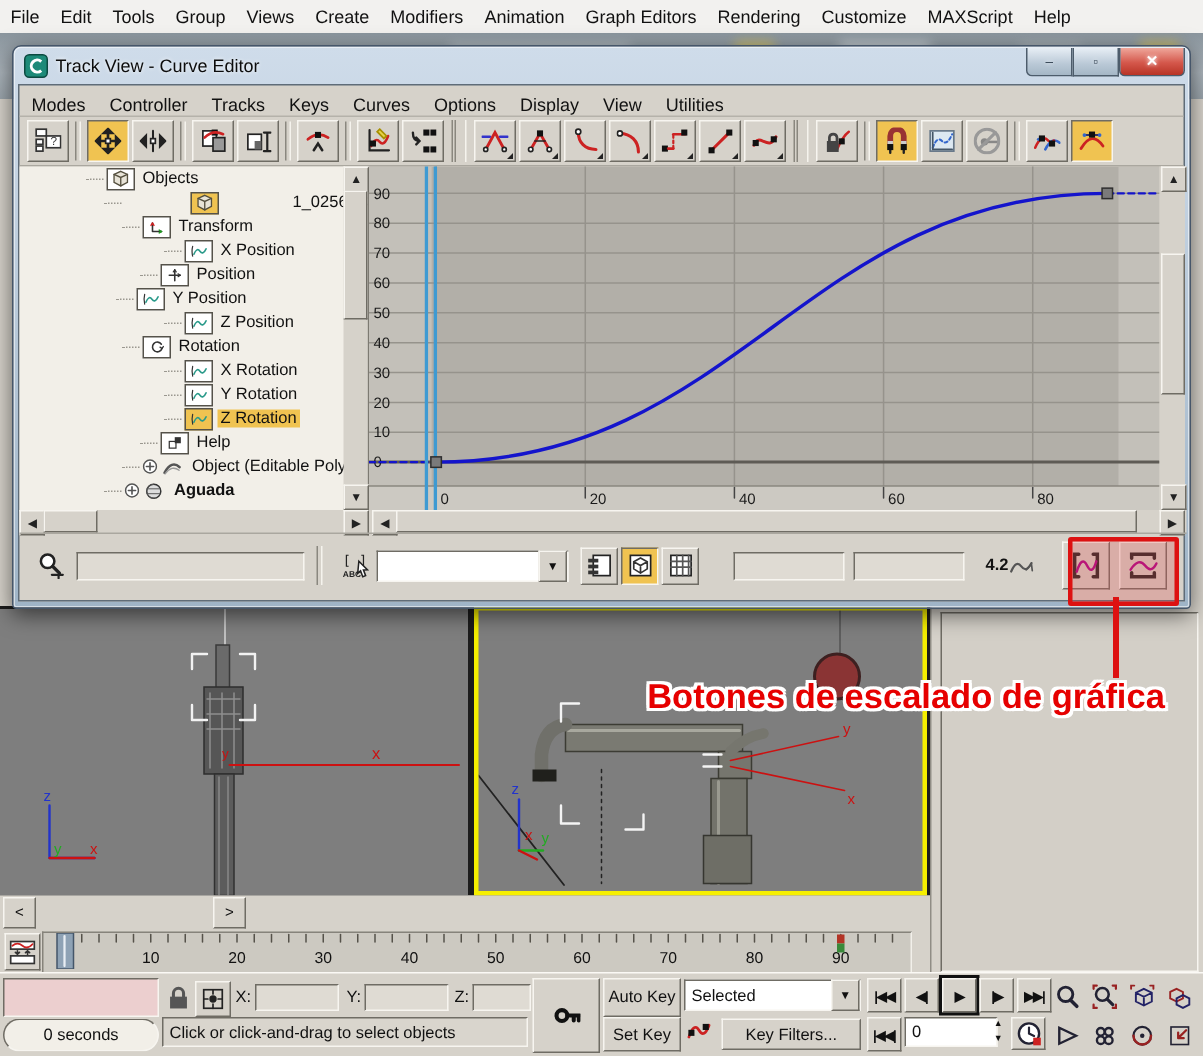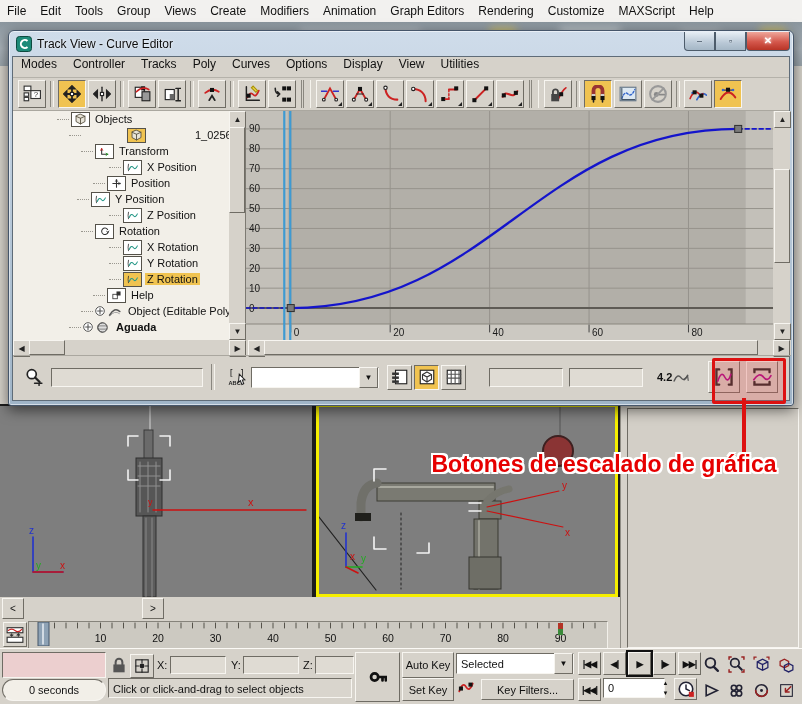--- a/index.html
+++ b/index.html
@@ -36,21 +36,21 @@
   .lbl{font-size:11px;}
   .pbtn{font-size:9px;letter-spacing:-1px;font-weight:bold;}
   
   .tvwin{position:absolute;left:8px;top:30px;width:786px;height:376px;background:linear-gradient(#cfdcea,#9fb4c7);border:1px solid #46566a;border-radius:6px 6px 3px 3px;box-shadow:0 4px 14px rgba(0,0,0,.55),inset 0 0 0 1px rgba(255,255,255,.55);box-sizing:border-box;padding:0 3px 3px 3px;z-index:5;}
   .tvtitle{height:25px;display:flex;align-items:center;gap:5px;padding-left:4px;font-size:12px;color:#0c0c0c;text-shadow:0 0 3px #fff;}
   .wbtns{margin-left:auto;display:flex;margin-top:-5px;}
   .wbtn{width:29px;height:18px;border:1px solid #4d5c6b;border-top:none;background:linear-gradient(#e7eef5,#b9c8d6 60%,#a5b7c6);display:flex;align-items:center;justify-content:center;font-size:9px;color:#2a3a4a;}
   .wbtn.close{width:42px;background:linear-gradient(#efa79b,#d4574b 55%,#b83426);color:#fff;font-weight:bold;border-radius:0 0 4px 4px;font-size:10px;}
   .wbtn.min{border-radius:0 0 0 4px;}
   .tvclient{position:relative;height:343px;background:#d6d2ca;border:1px solid #5f6c78;}
-  .tvmenu{position:absolute;left:0;top:0;width:100%;height:20px;display:flex;align-items:flex-start;border-bottom:1px solid #b5b2aa;}
+  .tvmenu{position:absolute;left:0;top:0;width:100%;height:20px;display:flex;align-items:flex-end;border-bottom:1px solid #b5b2aa;}
   .tvmenu span{padding:0 8px;font-size:12px;}
   .tvtools{position:absolute;left:0;top:20px;width:100%;height:34px;display:flex;align-items:center;padding-left:4px;box-sizing:border-box;border-bottom:1px solid #aaa79f;}
   .tbtn{width:26px;height:26px;margin:0 1px;position:relative;}
   .tbtn.active{background:#f0c351;border-color:#6f6c64 #f7f5f0 #f7f5f0 #6f6c64;}
   .tbtn.fly::after{content:"";position:absolute;right:1px;bottom:1px;border-left:4px solid transparent;border-bottom:4px solid #222;}
   .tsep{width:2px;height:26px;margin:0 3px;border-left:1px solid #8a877f;border-right:1px solid #f5f3ed;}
   .tsep2{width:6px;height:28px;margin:0 4px;border-left:3px double #8a877f;border-right:1px solid #f5f3ed;}
   
   .tvcontent{position:absolute;left:0;top:54px;width:778px;height:229px;}
   .tree{position:absolute;left:0;top:0;width:233px;height:229px;background:#f2efe8;border-right:1px solid #7d7a72;box-sizing:border-box;overflow:hidden;}
@@ -402,21 +402,21 @@
         <span class="wbtn min">–</span>
         <span class="wbtn">▫</span>
         <span class="wbtn close">✕</span>
       </span>
     </div>
     <div class="tvclient">
       <div class="tvmenu" id="tvMenu">
           <span>Modes</span>
           <span>Controller</span>
           <span>Tracks</span>
-          <span>Poly</span>
+          <span>Keys</span>
           <span>Curves</span>
           <span>Options</span>
           <span>Display</span>
           <span>View</span>
           <span>Utilities</span>
         </div>
       <div class="tvtools" id="tvToolbar">
           <div class="tbtn raised btn">
             <span>
               <svg width="18" height="18" viewBox="0 0 16 16">

